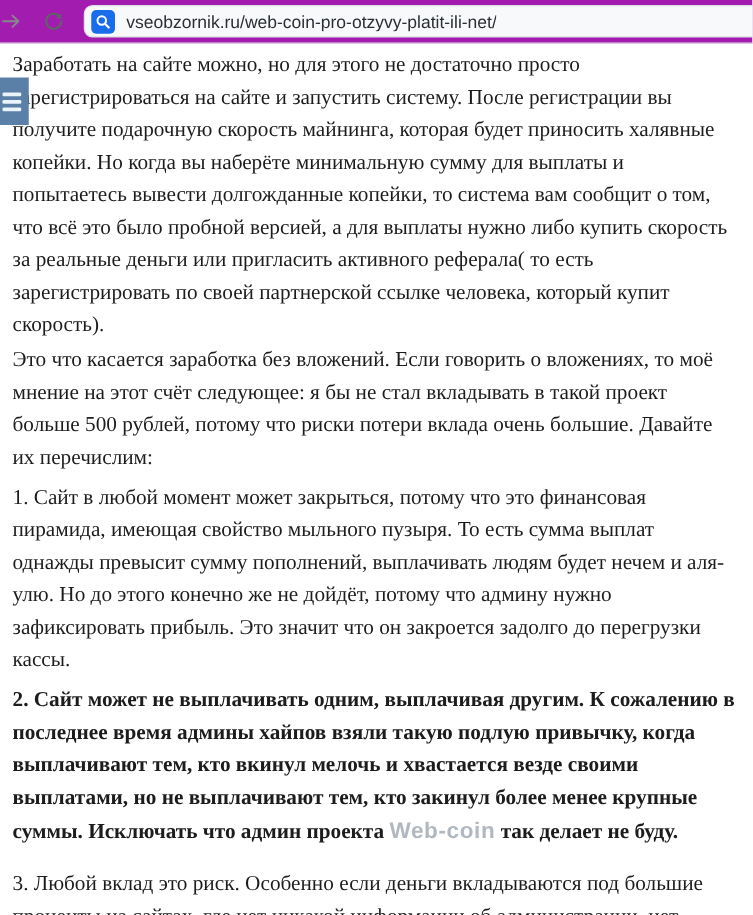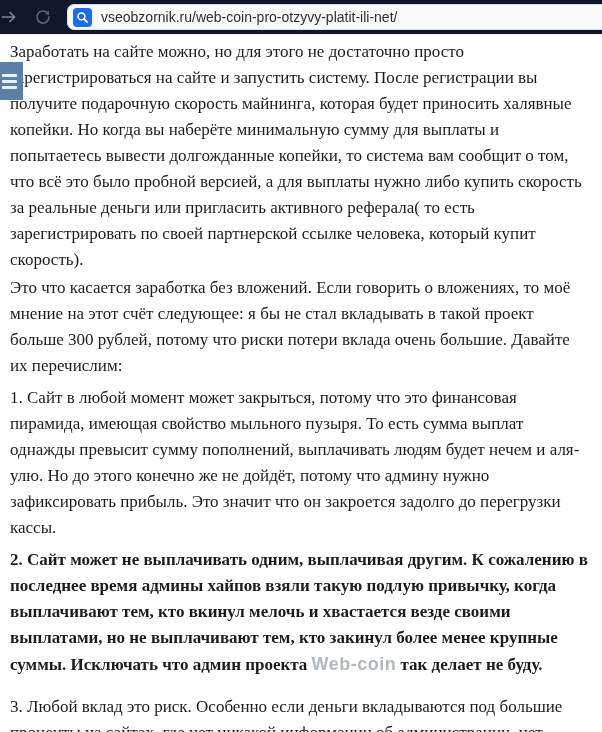--- a/index.html
+++ b/index.html
@@ -8,21 +8,21 @@
     background: #ffffff;
     overflow: hidden;
     position: relative;
     font-family: "Liberation Serif", serif;
   }
 
   
   .toolbar {
     position: absolute; top: 0; left: 0; right: 0;
     height: 34px;
-    background: #0f172a;
+    background: #a21caf;
     border-bottom: 1px solid #e8eaec;
     display: flex; align-items: center;
   }
   .nav-btn {
     width: 26px; height: 26px;
     display: flex; align-items: center; justify-content: center;
     flex: 0 0 auto;
     cursor: pointer;
   }
   .nav-btn.fwd { margin-left: -4px; }
@@ -128,18 +128,18 @@
 </div>
 
 <div class="hamburger">
   <span class="bar"></span>
   <span class="bar"></span>
   <span class="bar"></span>
 </div>
 
 <div class="content">
   <p class="p1">Заработать на сайте можно, но для этого не достаточно просто зарегистрироваться на сайте и запустить систему. После регистрации вы получите подарочную скорость майнинга, которая будет приносить халявные копейки. Но когда вы наберёте минимальную сумму для выплаты и попытаетесь вывести долгожданные копейки, то система вам сообщит о том, что всё это было пробной версией, а для выплаты нужно либо купить скорость за реальные деньги или пригласить активного реферала( то есть зарегистрировать по своей партнерской ссылке человека, который купит скорость).</p>
-  <p class="p2">Это что касается заработка без вложений. Если говорить о вложениях, то моё мнение на этот счёт следующее: я бы не стал вкладывать в такой проект больше 300 рублей, потому что риски потери вклада очень большие. Давайте их перечислим:</p>
+  <p class="p2">Это что касается заработка без вложений. Если говорить о вложениях, то моё мнение на этот счёт следующее: я бы не стал вкладывать в такой проект больше 500 рублей, потому что риски потери вклада очень большие. Давайте их перечислим:</p>
   <p class="item-a">1. Сайт в любой момент может закрыться, потому что это финансовая пирамида, имеющая свойство мыльного пузыря. То есть сумма выплат однажды превысит сумму пополнений, выплачивать людям будет нечем и аля-улю. Но до этого конечно же не дойдёт, потому что админу нужно зафиксировать прибыль. Это значит что он закроется задолго до перегрузки кассы.</p>
   <p class="item-b"><span>2. Сайт может не выплачивать одним, выплачивая другим. К сожалению в последнее время админы хайпов взяли такую подлую привычку, когда выплачивают тем, кто вкинул мелочь и хвастается везде своими выплатами, но не выплачивают тем, кто закинул более менее крупные суммы. Исключать что админ проекта </span><span class="brand">Web-coin</span><span> так делает не буду.</span></p>
   <p class="item-c">3. Любой вклад это риск. Особенно если деньги вкладываются под большие проценты на сайтах, где нет никакой информации об администрации, нет контактов официальных лиц и так далее.</p>
 
 </div>
 
 </body></html>

